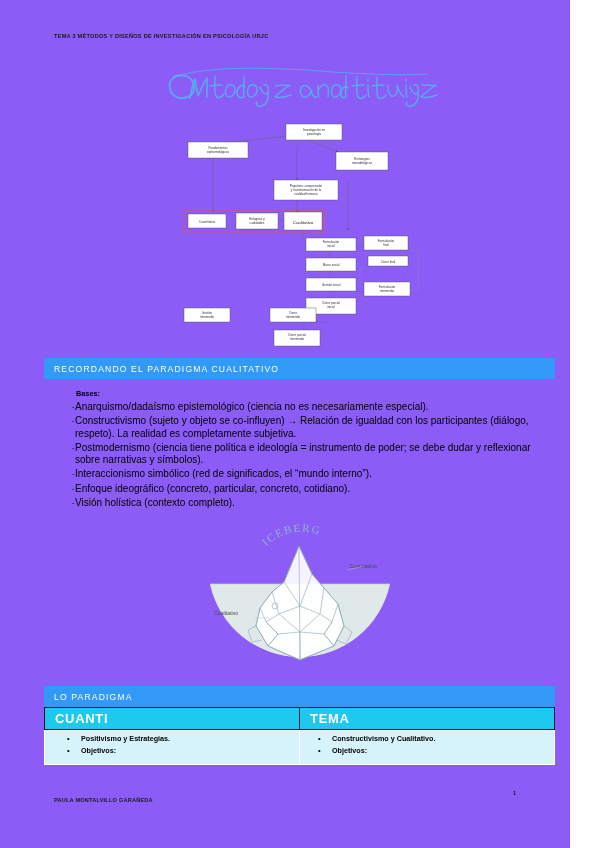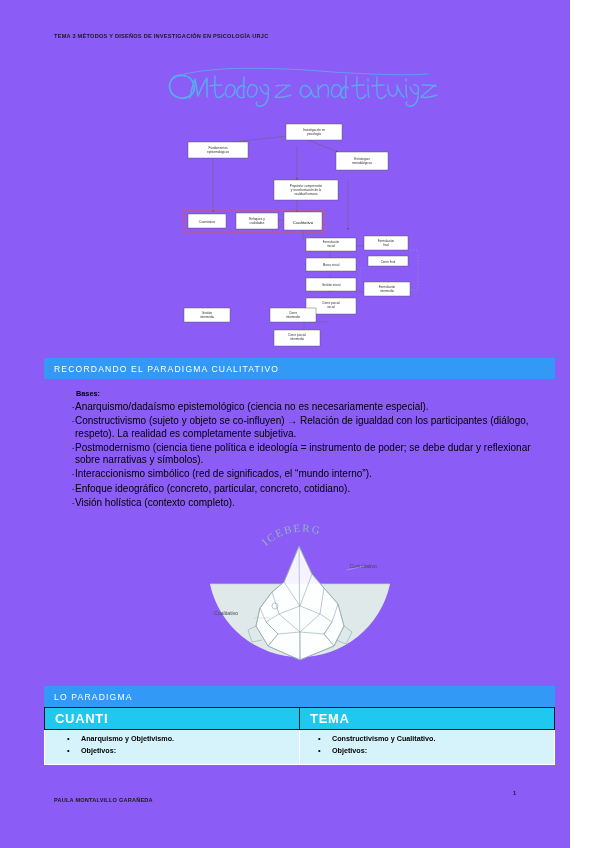--- a/index.html
+++ b/index.html
@@ -376,21 +376,21 @@
     <thead>
       <tr>
         <th>CUANTI</th>
         <th>TEMA</th>
       </tr>
     </thead>
     <tbody>
       <tr>
         <td class="cuanti-cell">
           <ul class="cell-list">
-            <li>Anarquismo y Objetivismo.</li>
+            <li>Positivismo y Estrategias.</li>
             <li>Objetivos:</li>
           </ul>
         </td>
         <td class="cuali-cell">
           <ul class="cell-list">
             <li>Constructivismo y Cualitativo.</li>
             <li>Objetivos:</li>
           </ul>
         </td>
       </tr>

